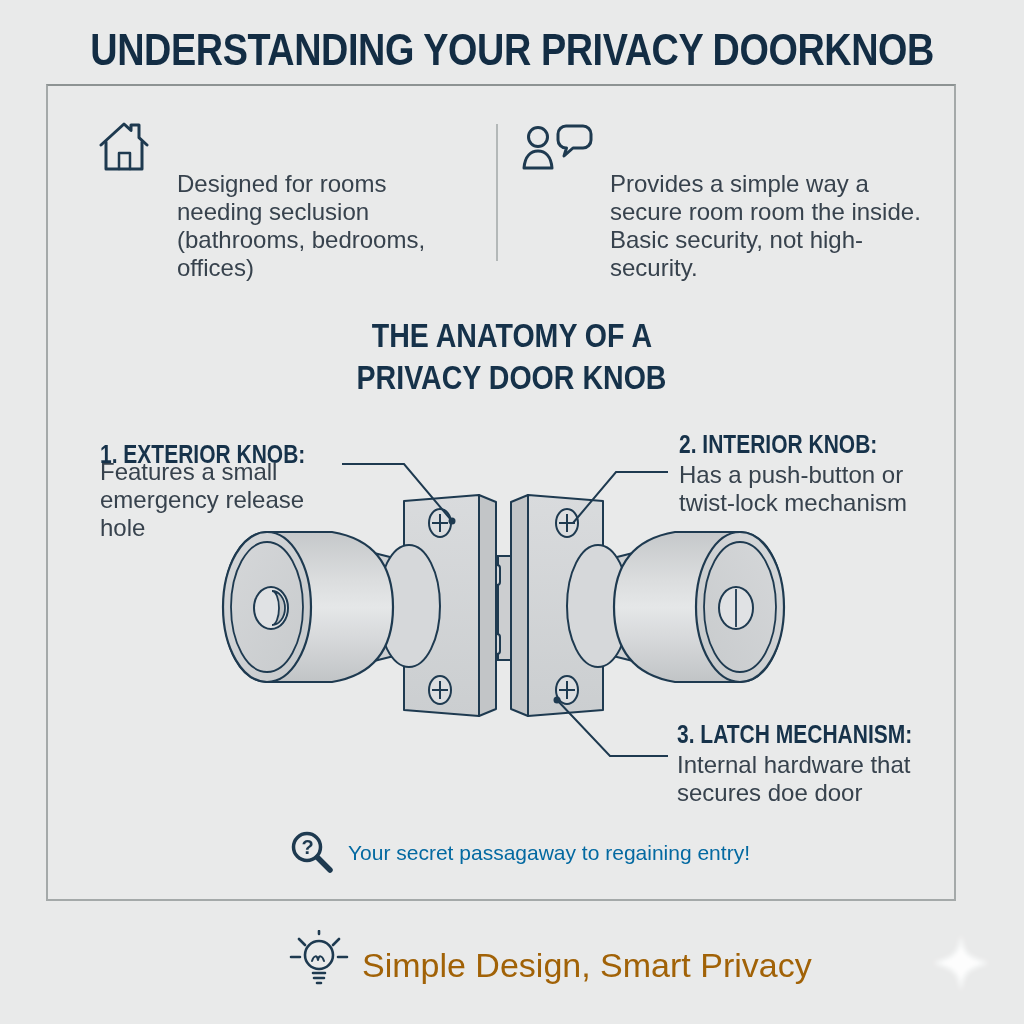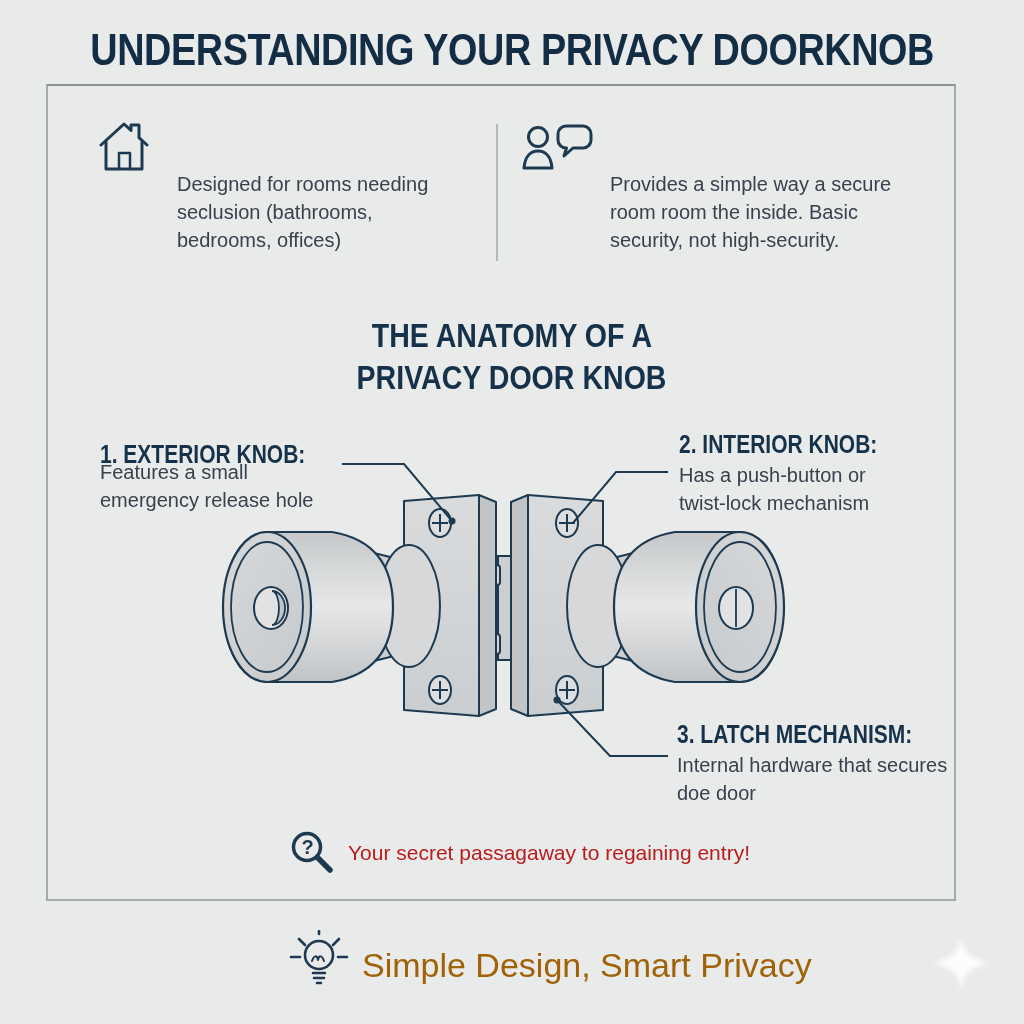--- a/index.html
+++ b/index.html
@@ -13,30 +13,30 @@
   .cond{display:inline-block;transform:scaleX(0.84);transform-origin:0 50%;white-space:nowrap;}
   .cond-c{display:inline-block;transform:scaleX(0.84);transform-origin:50% 50%;white-space:nowrap;}
 
   #title-wrap{left:0;right:0;top:24px;text-align:center;}
   #title-wrap .t{font-size:45px;font-weight:bold;letter-spacing:-0.5px;color:#132d44;}
 
   #main-box{left:46px;top:84px;width:910px;height:817px;box-sizing:border-box;
     border:2px solid #a4a9a9;border-top-color:#8d9393;background:transparent;}
 
   .feat-head{font-size:27px;font-weight:bold;color:#16324a;}
-  .body-txt{font-size:20px;line-height:28px;color:#37424d;}
+  .body-txt{font-size:24px;line-height:28px;color:#37424d;}
 
   #col-divider{left:496px;top:124px;width:2px;height:137px;background:#b3b8b8;}
 
   .anat-line{left:0;right:0;text-align:center;}
   .anat-line .t{font-size:34px;font-weight:bold;color:#16324a;}
 
   .callout-label{font-size:25px;font-weight:bold;color:#16324a;}
 
-  #note-text{font-size:21px;color:#b91c1c;}
+  #note-text{font-size:21px;color:#0369a1;}
   #footer-tagline{font-size:34px;color:#a16207;}
 
   svg{display:block;}
   .stroke-icon{stroke:#1e3a50;fill:none;stroke-linecap:round;stroke-linejoin:round;}
 
   #illustration-svg{left:0;top:0;pointer-events:none;}
   #magnifier-glyph{position:absolute;left:0;top:6px;width:35px;text-align:center;
     font-size:20px;font-weight:bold;color:#1e3a50;}
   #sparkle{left:930px;top:932px;filter:blur(2.5px);opacity:0.92;}
 </style>

